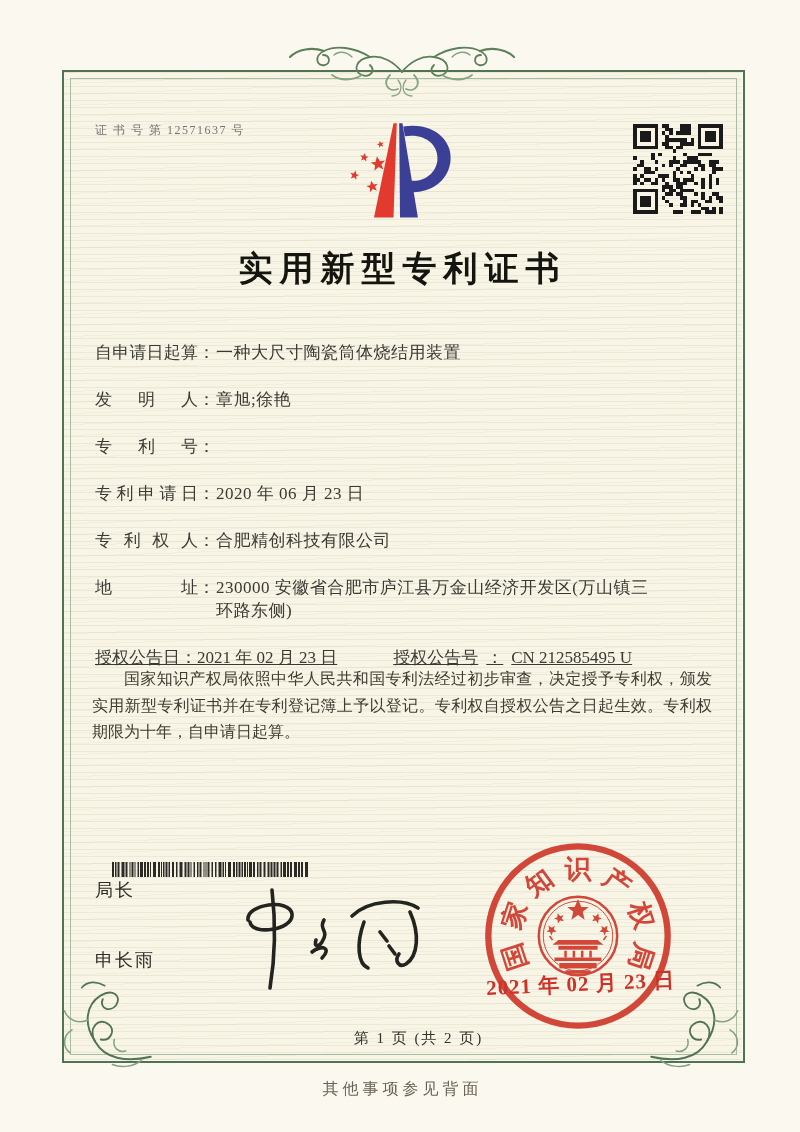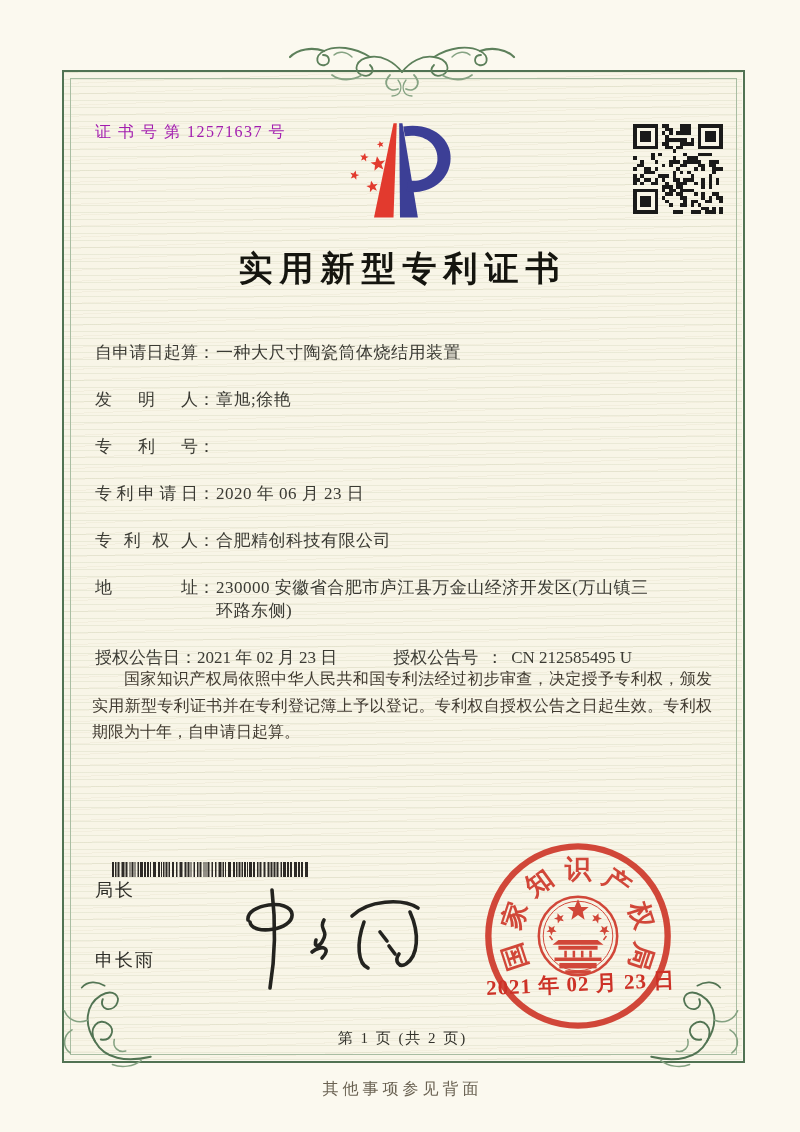--- a/index.html
+++ b/index.html
@@ -6,40 +6,40 @@
   #page{position:relative;width:800px;height:1132px;background:#fbf9ef;overflow:hidden;
         font-family:"Liberation Serif","DejaVu Serif",serif;color:#3a3a33;}
   .abs{position:absolute;}
   
   .paper{left:64px;top:72px;width:678px;height:988px;background:
      repeating-linear-gradient(0deg, rgba(160,172,128,0.16) 0 1px, rgba(0,0,0,0) 1px 7px),
      repeating-linear-gradient(178deg, rgba(190,178,140,0.10) 0 1px, rgba(0,0,0,0) 1px 11px),
      #f8f5e7;}
   .frame-outer{left:62px;top:70px;width:679px;height:989px;border:2.5px solid #517353;}
   .frame-inner{left:70px;top:78px;width:665px;height:975px;border:1px solid #a8bda2;}
-  .certno{left:95px;top:122px;font-size:16px;letter-spacing:1.5px;color:#a21caf;}
+  .certno{left:95px;top:122px;font-size:12px;letter-spacing:1.5px;color:#737373;}
   .title{left:62px;top:246px;width:681px;text-align:center;font-size:34px;font-weight:700;
          letter-spacing:7px;color:#15150f;}
   .fields{left:95px;top:341px;width:556px;font-size:17px;color:#3a3a33;}
   .frow{display:flex;align-items:flex-start;margin-bottom:24px;line-height:23px;}
   .flabel{display:inline-block;width:103px;text-align:justify;text-align-last:justify;
           flex:0 0 103px;color:#3b3b34;}
   .fcolon{flex:0 0 18px;}
   .fvalue{flex:1 1 auto;letter-spacing:0.5px;}
-  .grant-pair{display:flex;line-height:23px;}
+  .grant-pair{display:flex;line-height:23px;text-decoration:underline;}
   .gap2{margin-left:56px;gap:8px;}
   .body-text{left:92px;top:666px;width:620px;font-size:16px;line-height:26.5px;color:#403a30;
              text-align:justify;}
   .body-text p{margin:0;text-indent:2em;}
   .sig-title{left:95px;top:878px;font-size:18px;color:#2e2e28;letter-spacing:2px;}
   .sig-name{left:95px;top:948px;font-size:18px;color:#2e2e28;letter-spacing:2px;}
   .seal-date{left:486px;top:970px;font-size:21px;font-weight:600;color:#cd3227;
              letter-spacing:1px;transform:rotate(-2.5deg);z-index:6;}
   .pagenum{left:62px;top:1029px;width:681px;text-align:center;font-size:15px;
-           letter-spacing:2px;color:#33332c;}
+           letter-spacing:2px;color:#33332c;padding-left:16px;}
   .backnote{left:62px;top:1079px;width:681px;text-align:center;font-size:16px;
             letter-spacing:4px;color:#6a6252;}
   .mirror{transform:scaleX(-1);}
   svg{display:block;}
 </style>
 </head>
 <body>
 
 <div id="page">
 

